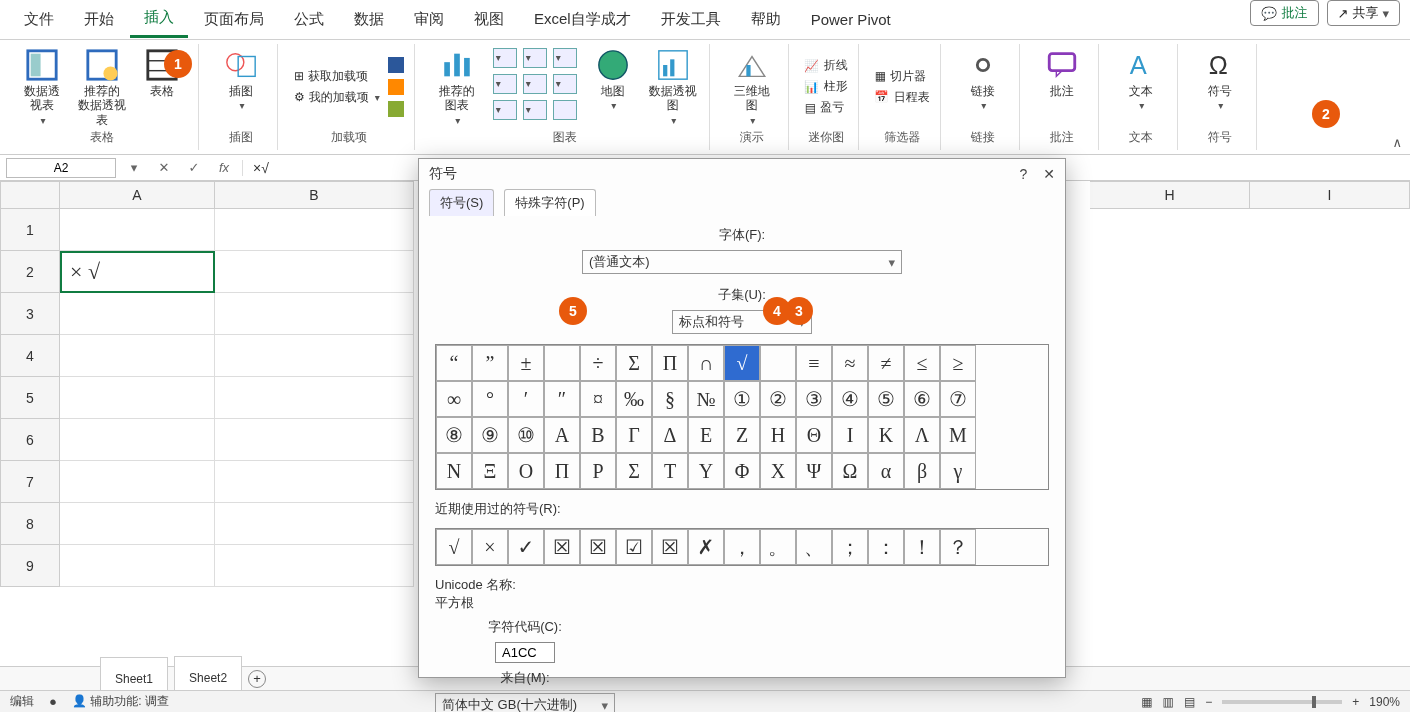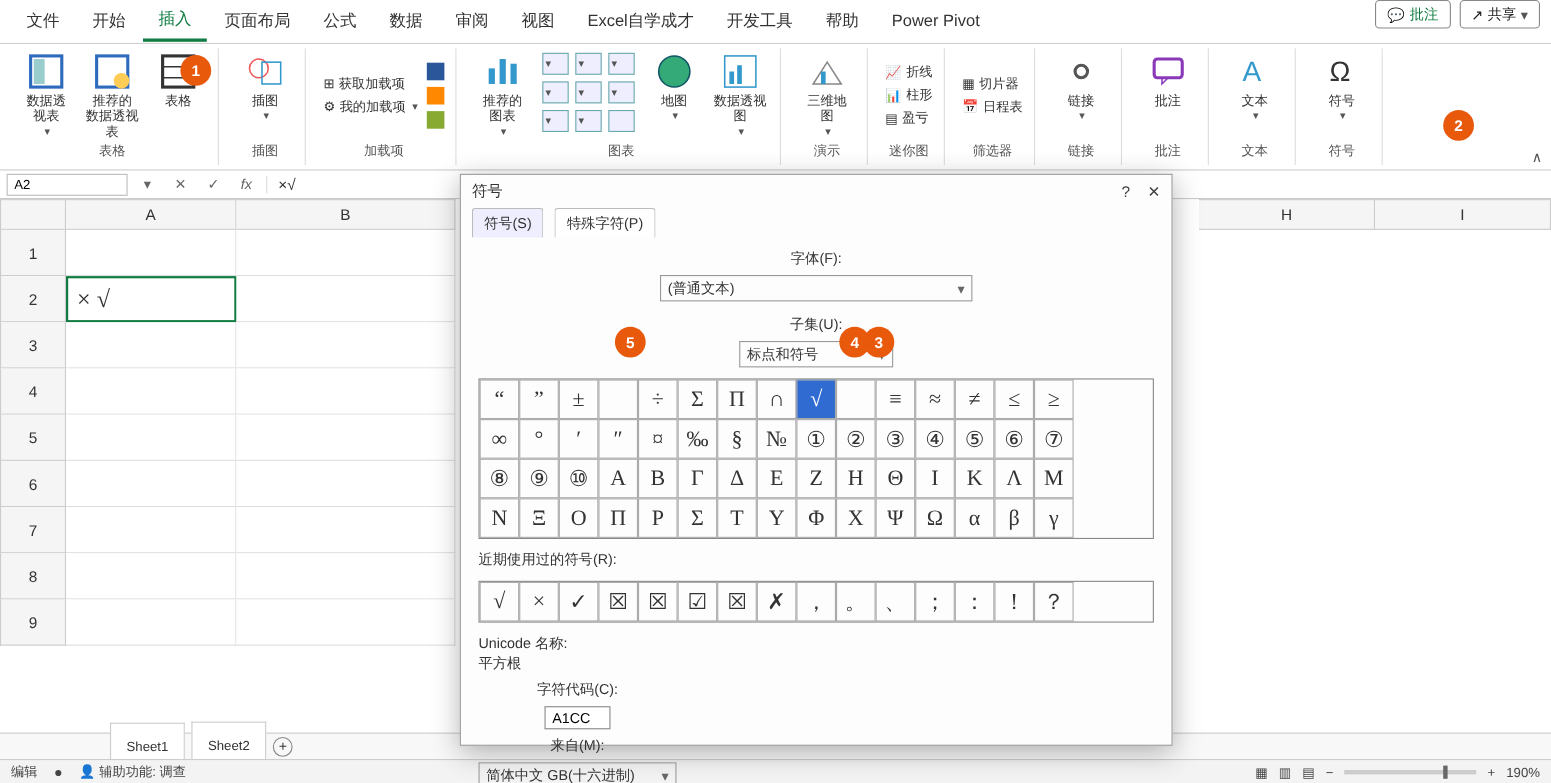--- a/index.html
+++ b/index.html
@@ -26,21 +26,21 @@
 .group-label { font-size:12px; color:#555; text-align:center; padding: 2px 0; }
 .dd::after { content:"▾"; font-size:10px; margin-left:2px; color:#555; }
 .mini-icons { display:grid; grid-template-columns: repeat(3, 28px); grid-auto-rows: 24px; gap:2px; align-items:center; justify-items:center;}
 .mi { width:24px; height:20px; border:1px solid #6aa; background:#eef; }
 
 
 .callout { position:absolute; width:28px; height:28px; border-radius:50%; background:#e8590c; color:#fff; display:flex; align-items:center; justify-content:center; font-weight:bold; font-size:14px; z-index:500; }
 
 
 .fbar { display:flex; align-items:center; height: 26px; border-bottom: 1px solid #ccc; background:#fff; padding:0 6px; gap:6px; }
-.namebox { width:110px; border:1px solid #bbb; padding:2px 6px; font-size:12px; }
+.namebox { width:110px; border:1px solid #bbb; padding:2px 6px; font-size:12px;text-align:center; }
 .fbar .fbtn { width:24px; text-align:center; color:#666; cursor:pointer; }
 .fval { border-left:1px solid #ddd; padding-left:10px; font-size:14px; flex:1;}
 
 
 .sheet { position: relative; display:flex; height: 472px; }
 .rowhdrs { width:60px; display:flex; flex-direction:column; }
 .colhdrs { display:flex; }
 .corner { width:60px; height:28px; border:1px solid #ccc; background:#f5f5f5; }
 .colhdr { height:28px; border:1px solid #ccc; border-left:none; background:#f5f5f5; display:flex; align-items:center; justify-content:center; font-size:14px; }
 .colhdr.A { width:155px; }
@@ -424,21 +424,21 @@
       <span>✕</span>
     </div>
   </div>
   <div class="dlg-tabs">
     <div class="dlg-tab active">符号(S)</div>
     <div class="dlg-tab">特殊字符(P)</div>
   </div>
   <div class="dlg-body">
     <div class="row">
       <span>字体(F):</span>
-      <div class="combo" style="width:284px">(普通文本)</div>
+      <div class="combo" style="width:320px">(普通文本)</div>
       <div style="flex:1"></div>
       <span>子集(U):</span>
       <div class="combo" style="width:140px; position:relative">
           <span>标点和符号</span>
         <div class="callout" style="right:-2px; top:-14px;">3</div>
       </div>
     </div>
     <div class="sym-grid" id="symgrid" style="position:relative">
     <div class="sym">“</div>
         <div class="sym">”</div>

